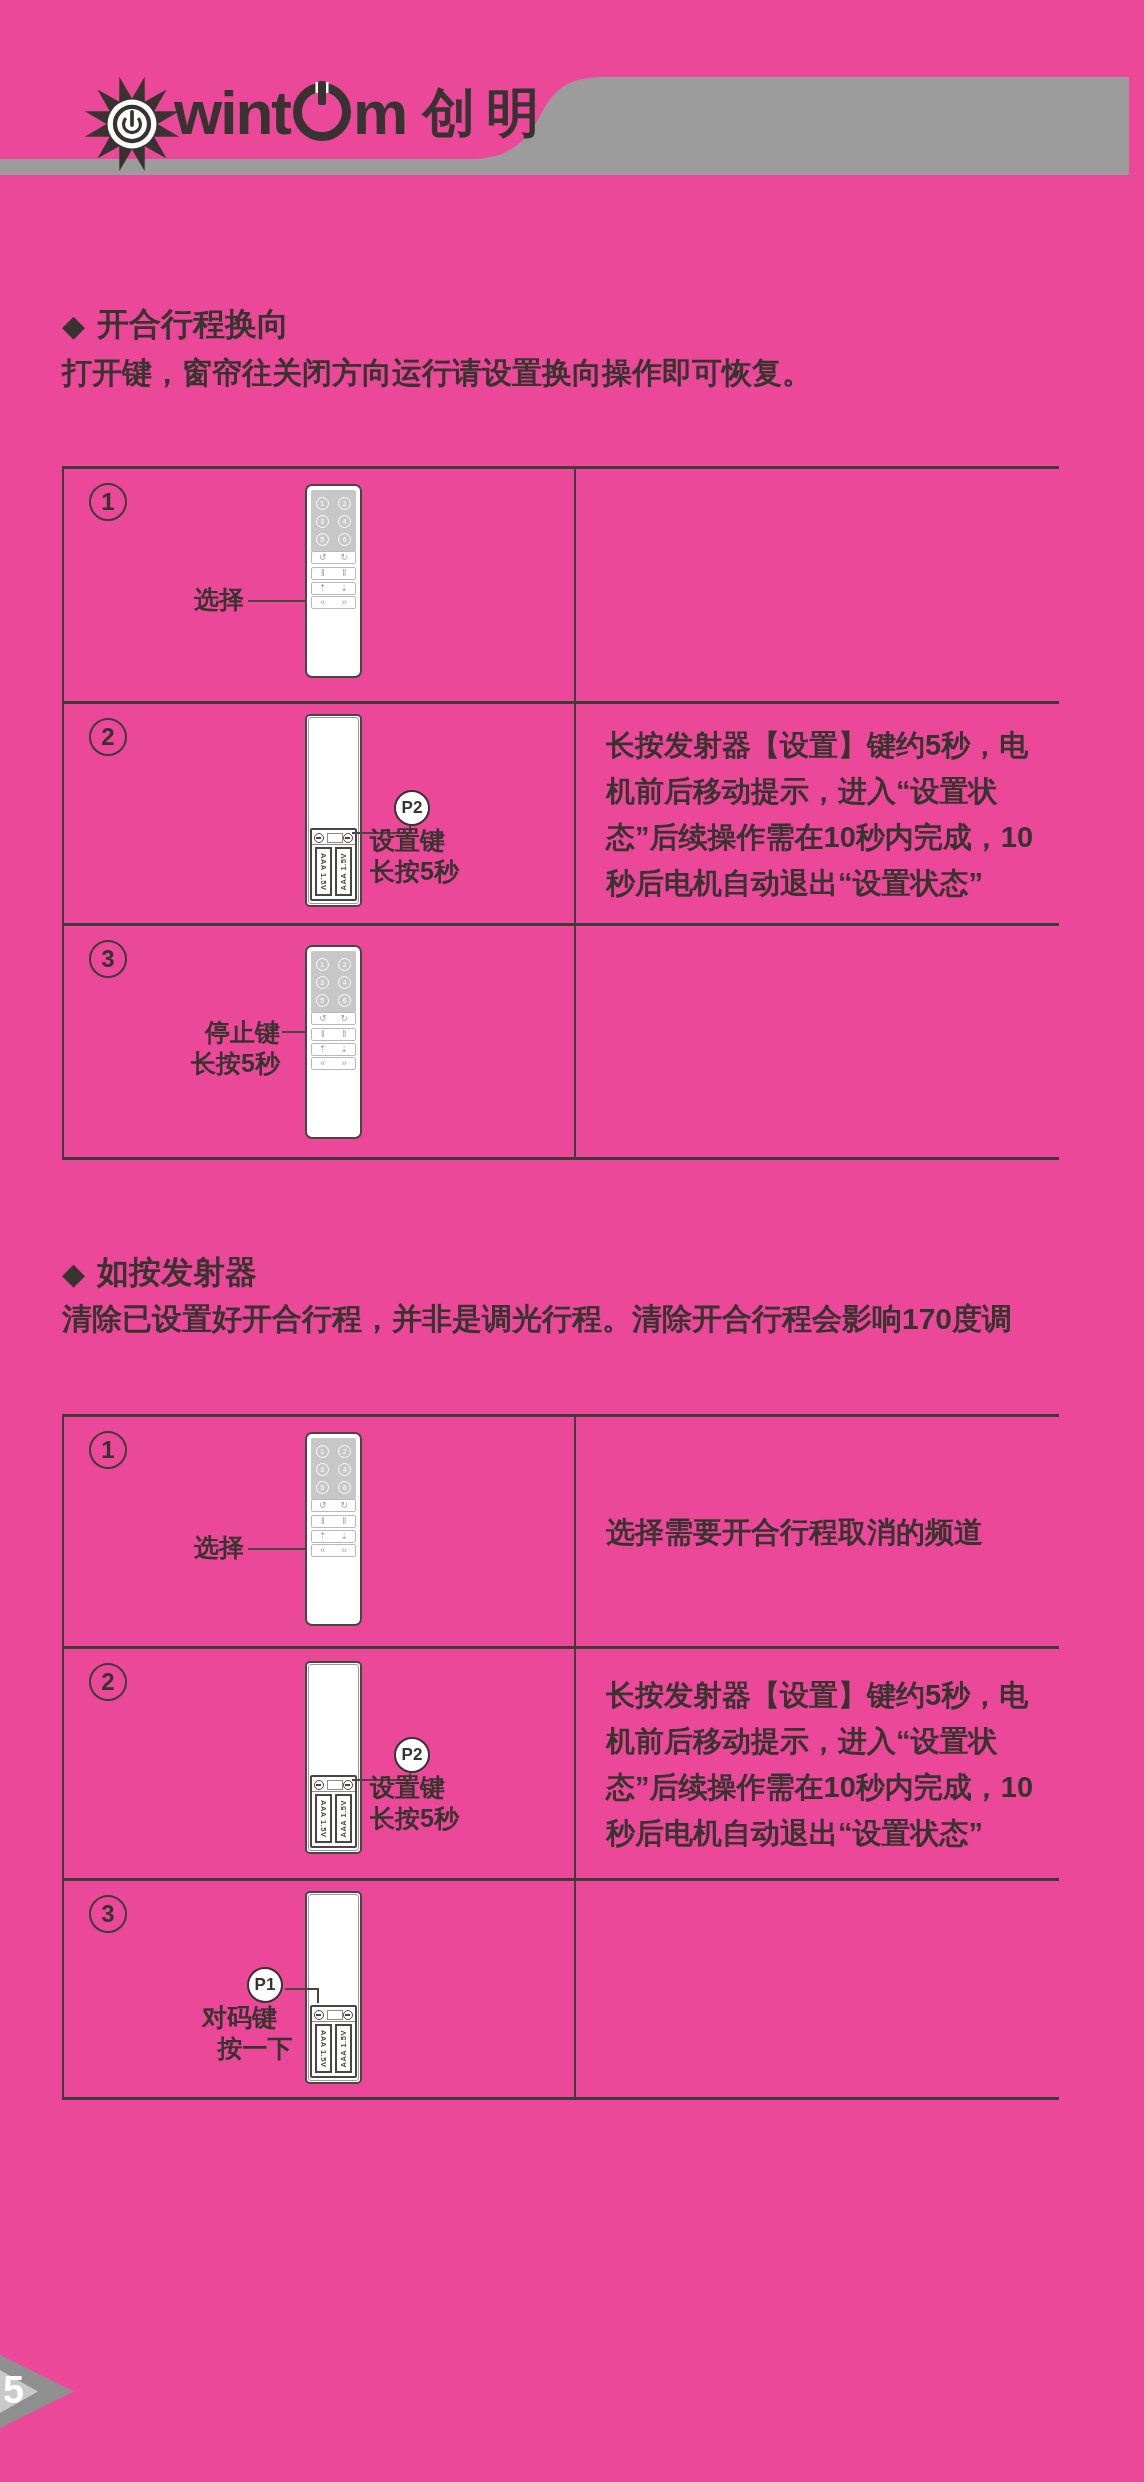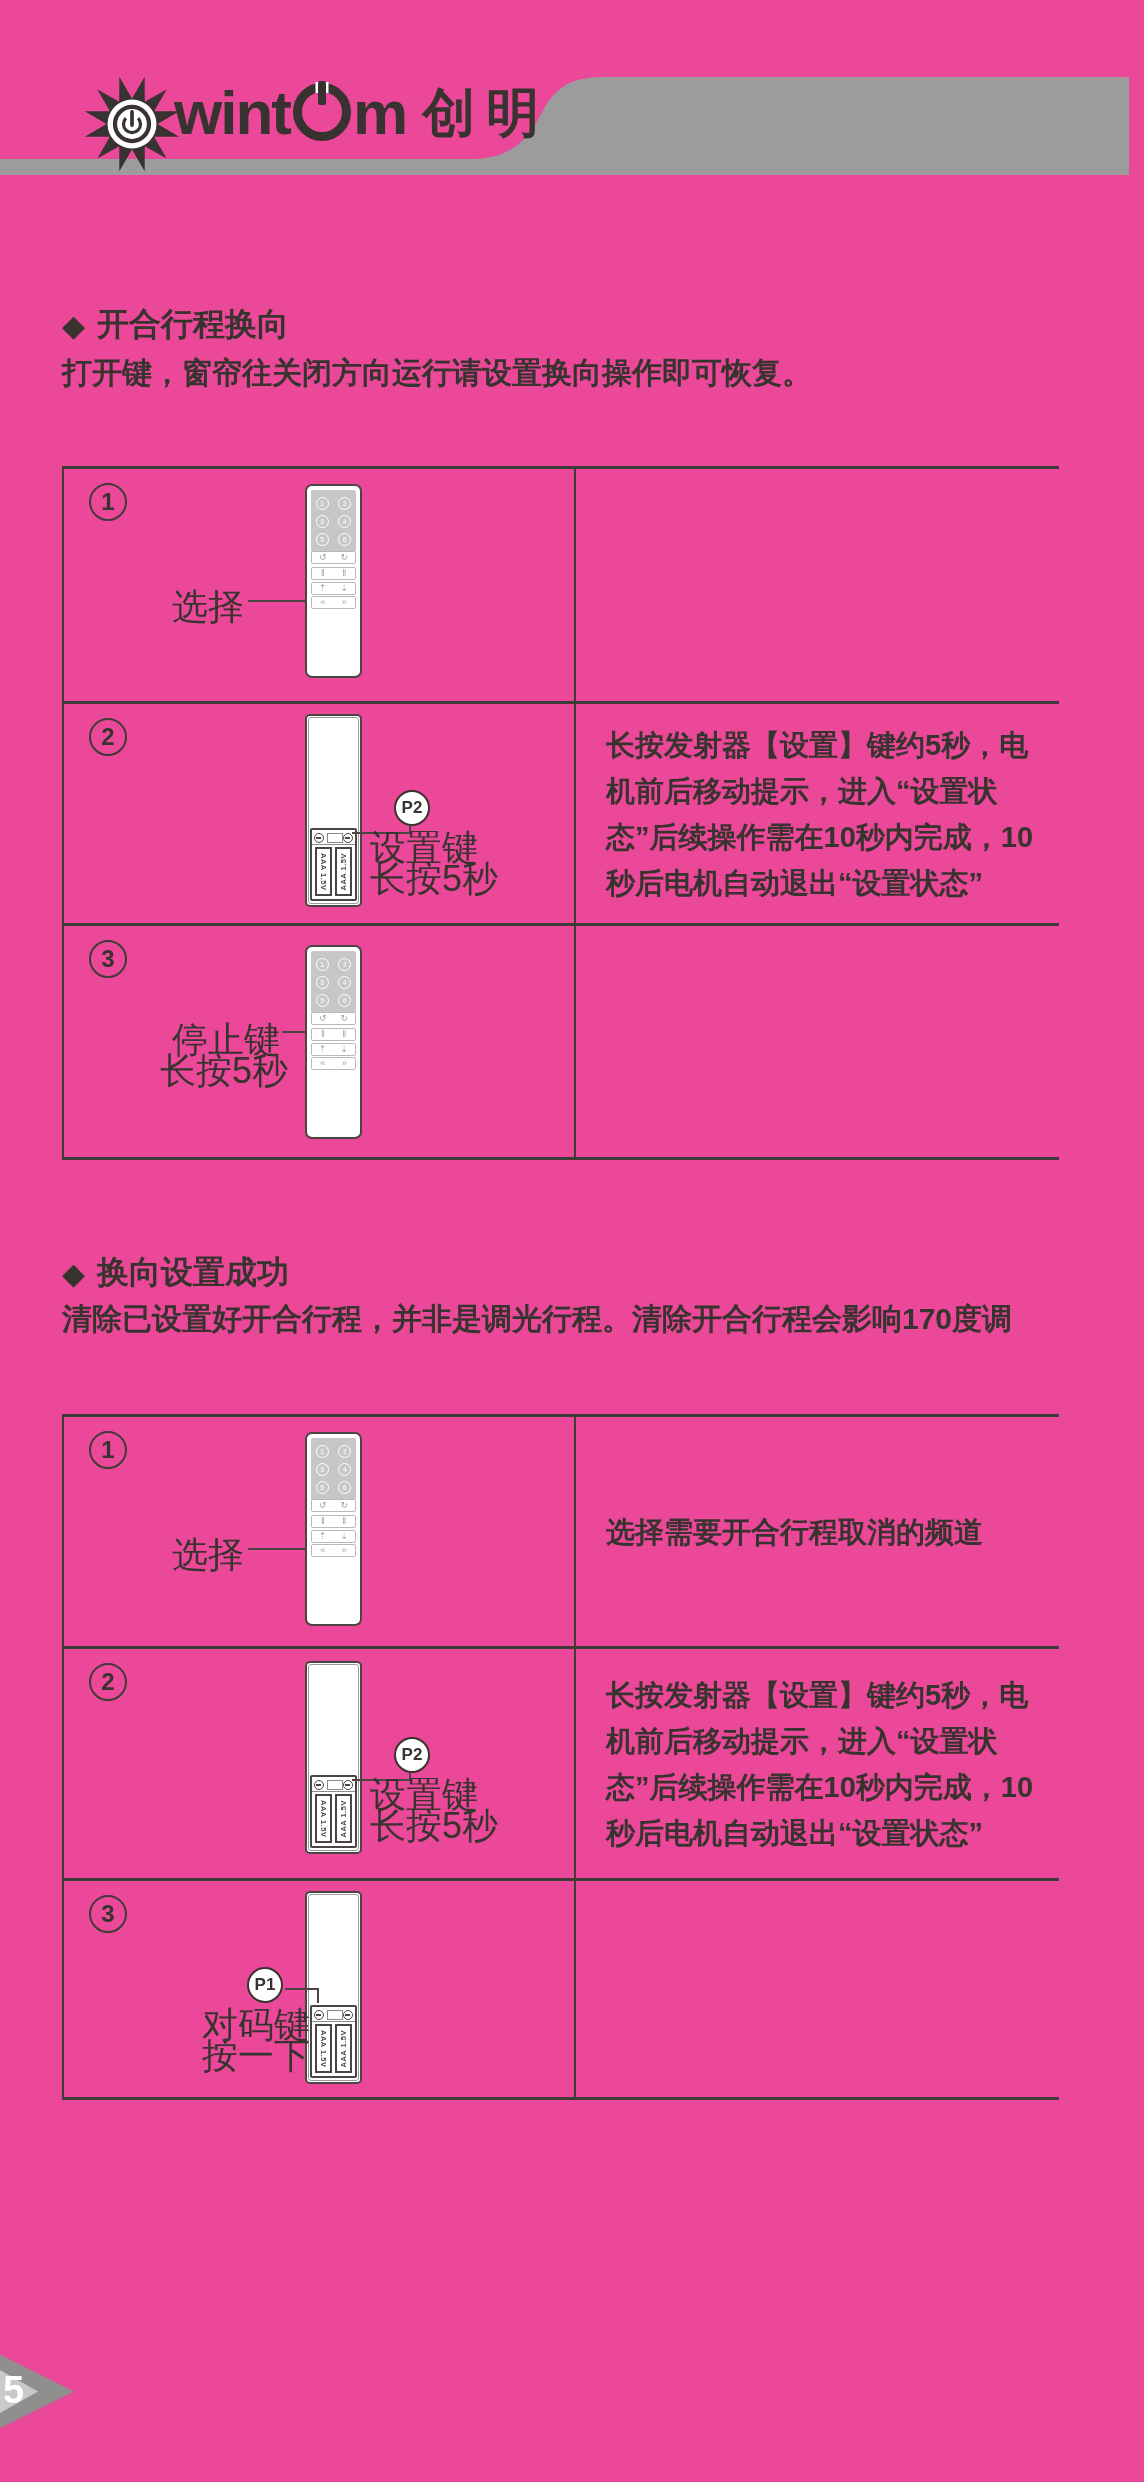--- a/index.html
+++ b/index.html
@@ -28,21 +28,21 @@
   .itable{position:absolute;left:62px;width:995px;border-left:2px solid #3e3b38;border-bottom:3px solid #3e3b38;}
   .divider{position:absolute;top:0;bottom:0;left:510px;width:2px;background:#3e3b38;}
   .trow{position:relative;border-top:3px solid #3e3b38;box-sizing:border-box;display:flex;}
   .lcell{position:relative;width:510px;flex:none;}
   .rcell{flex:1;display:flex;align-items:center;padding:0 4px 0 32px;
          font-size:29px;line-height:46px;font-weight:700;color:#38332f;}
   .step{position:absolute;left:25px;top:14px;width:34px;height:34px;border:2.5px solid #3e3b38;border-radius:50%;
         display:flex;align-items:center;justify-content:center;font-size:24px;font-weight:700;}
 
   
-  .plabel{position:absolute;font-size:36px;font-weight:400;white-space:nowrap;color:#38332f;}
+  .plabel{position:absolute;font-size:25px;font-weight:700;white-space:nowrap;color:#38332f;}
   .hline{position:absolute;height:2px;background:#4a4543;}
   .vline{position:absolute;width:2px;background:#4a4543;}
   .pbadge{position:absolute;width:32px;height:32px;border:2.5px solid #38332f;border-radius:50%;
           display:flex;align-items:center;justify-content:center;font-size:17px;font-weight:700;background:#fff;}
 
   
   .remote-front{position:absolute;width:57px;height:194px;box-sizing:border-box;
                 border:2px solid #4a4543;border-radius:7px;background:#fff;}
   .rf-panel{position:absolute;left:4px;top:4px;width:45px;height:62px;background:#c7c7c7;border-radius:2px;
             display:grid;grid-template-columns:1fr 1fr;align-content:center;justify-items:center;row-gap:5px;}
@@ -214,21 +214,21 @@
         </div>
         <div class="plabel" style="left:96px;top:90px;width:120px;text-align:right">停止键</div>
         <div class="plabel" style="left:96px;top:121px;width:120px;text-align:right">长按5秒</div>
         <div class="hline" style="left:218px;top:105px;width:23px"></div>
       </div>
     </div>
   </div>
 
   <div class="stitle" style="top:1253px">
     <span class="marker">◆</span>
-    <span>换向设置成功</span>
+    <span>如按发射器</span>
   </div>
   <div class="intro" style="top:1292px">
     <div>清除已设置好开合行程，并非是调光行程。清除开合行程会影响170度调</div>
   </div>
 
   <div class="itable" style="top:1414px">
     <div class="divider"></div>
 
     <div class="trow" style="height:232px">
       <div class="lcell">

